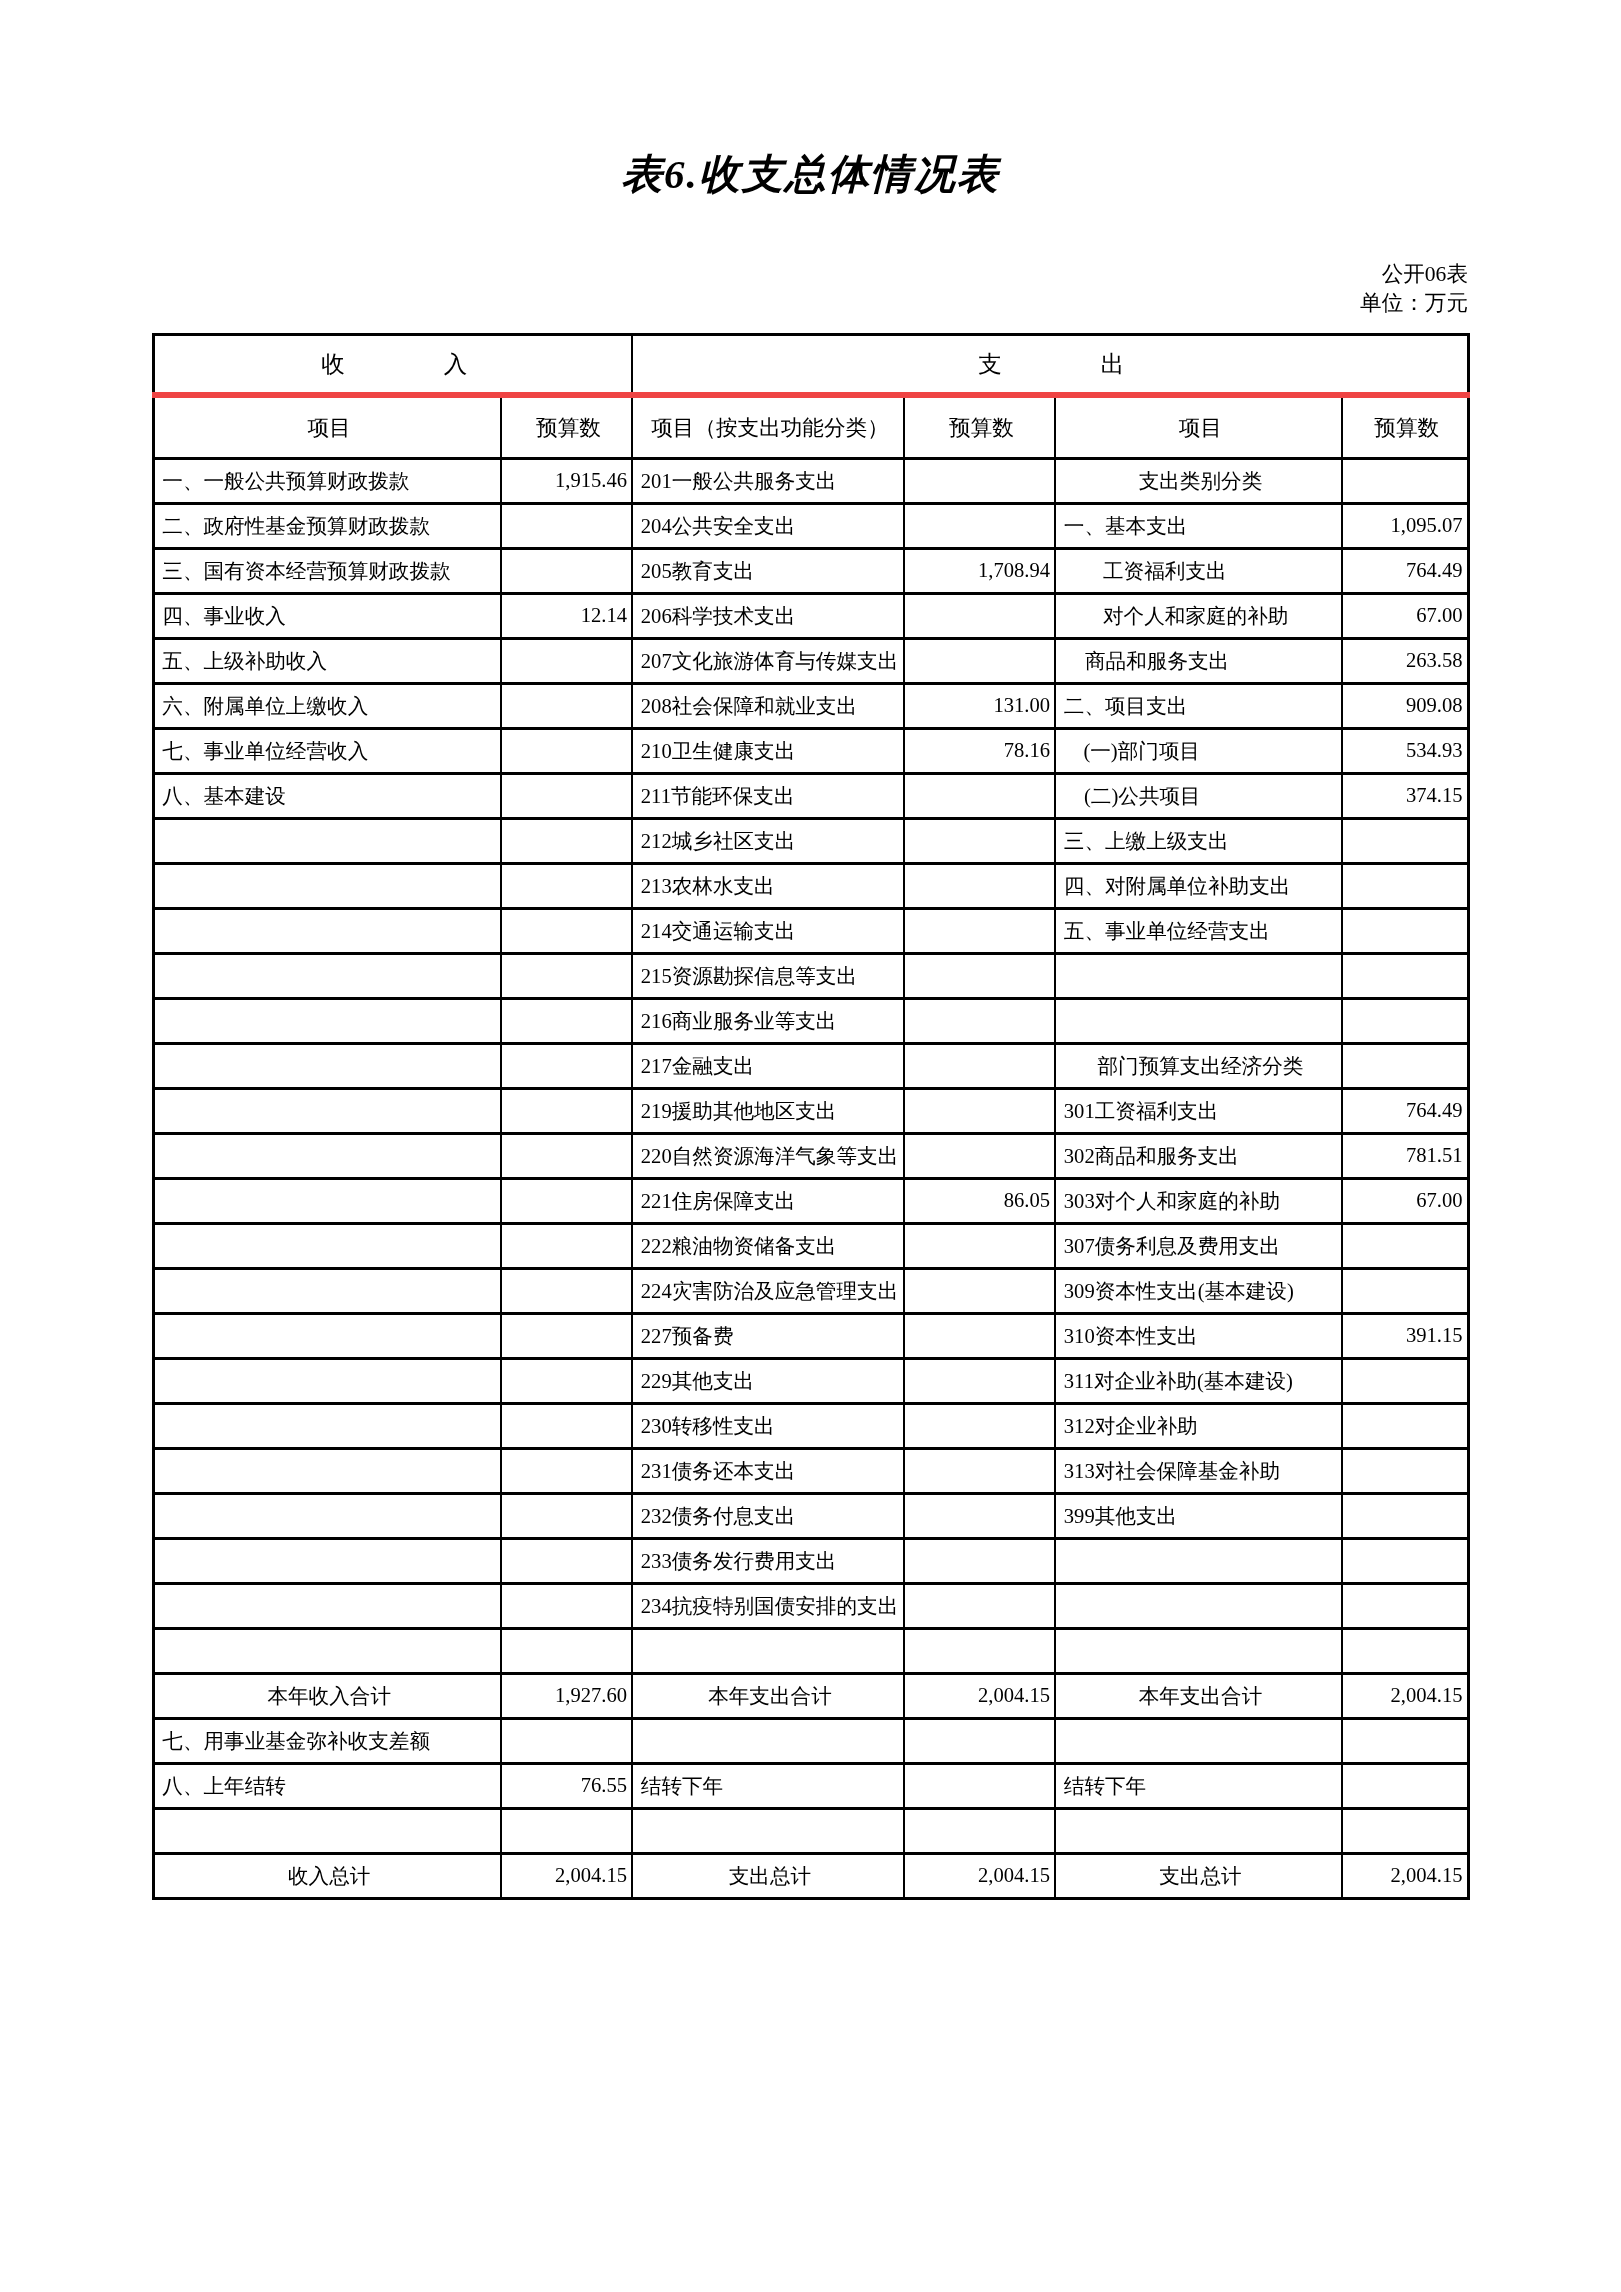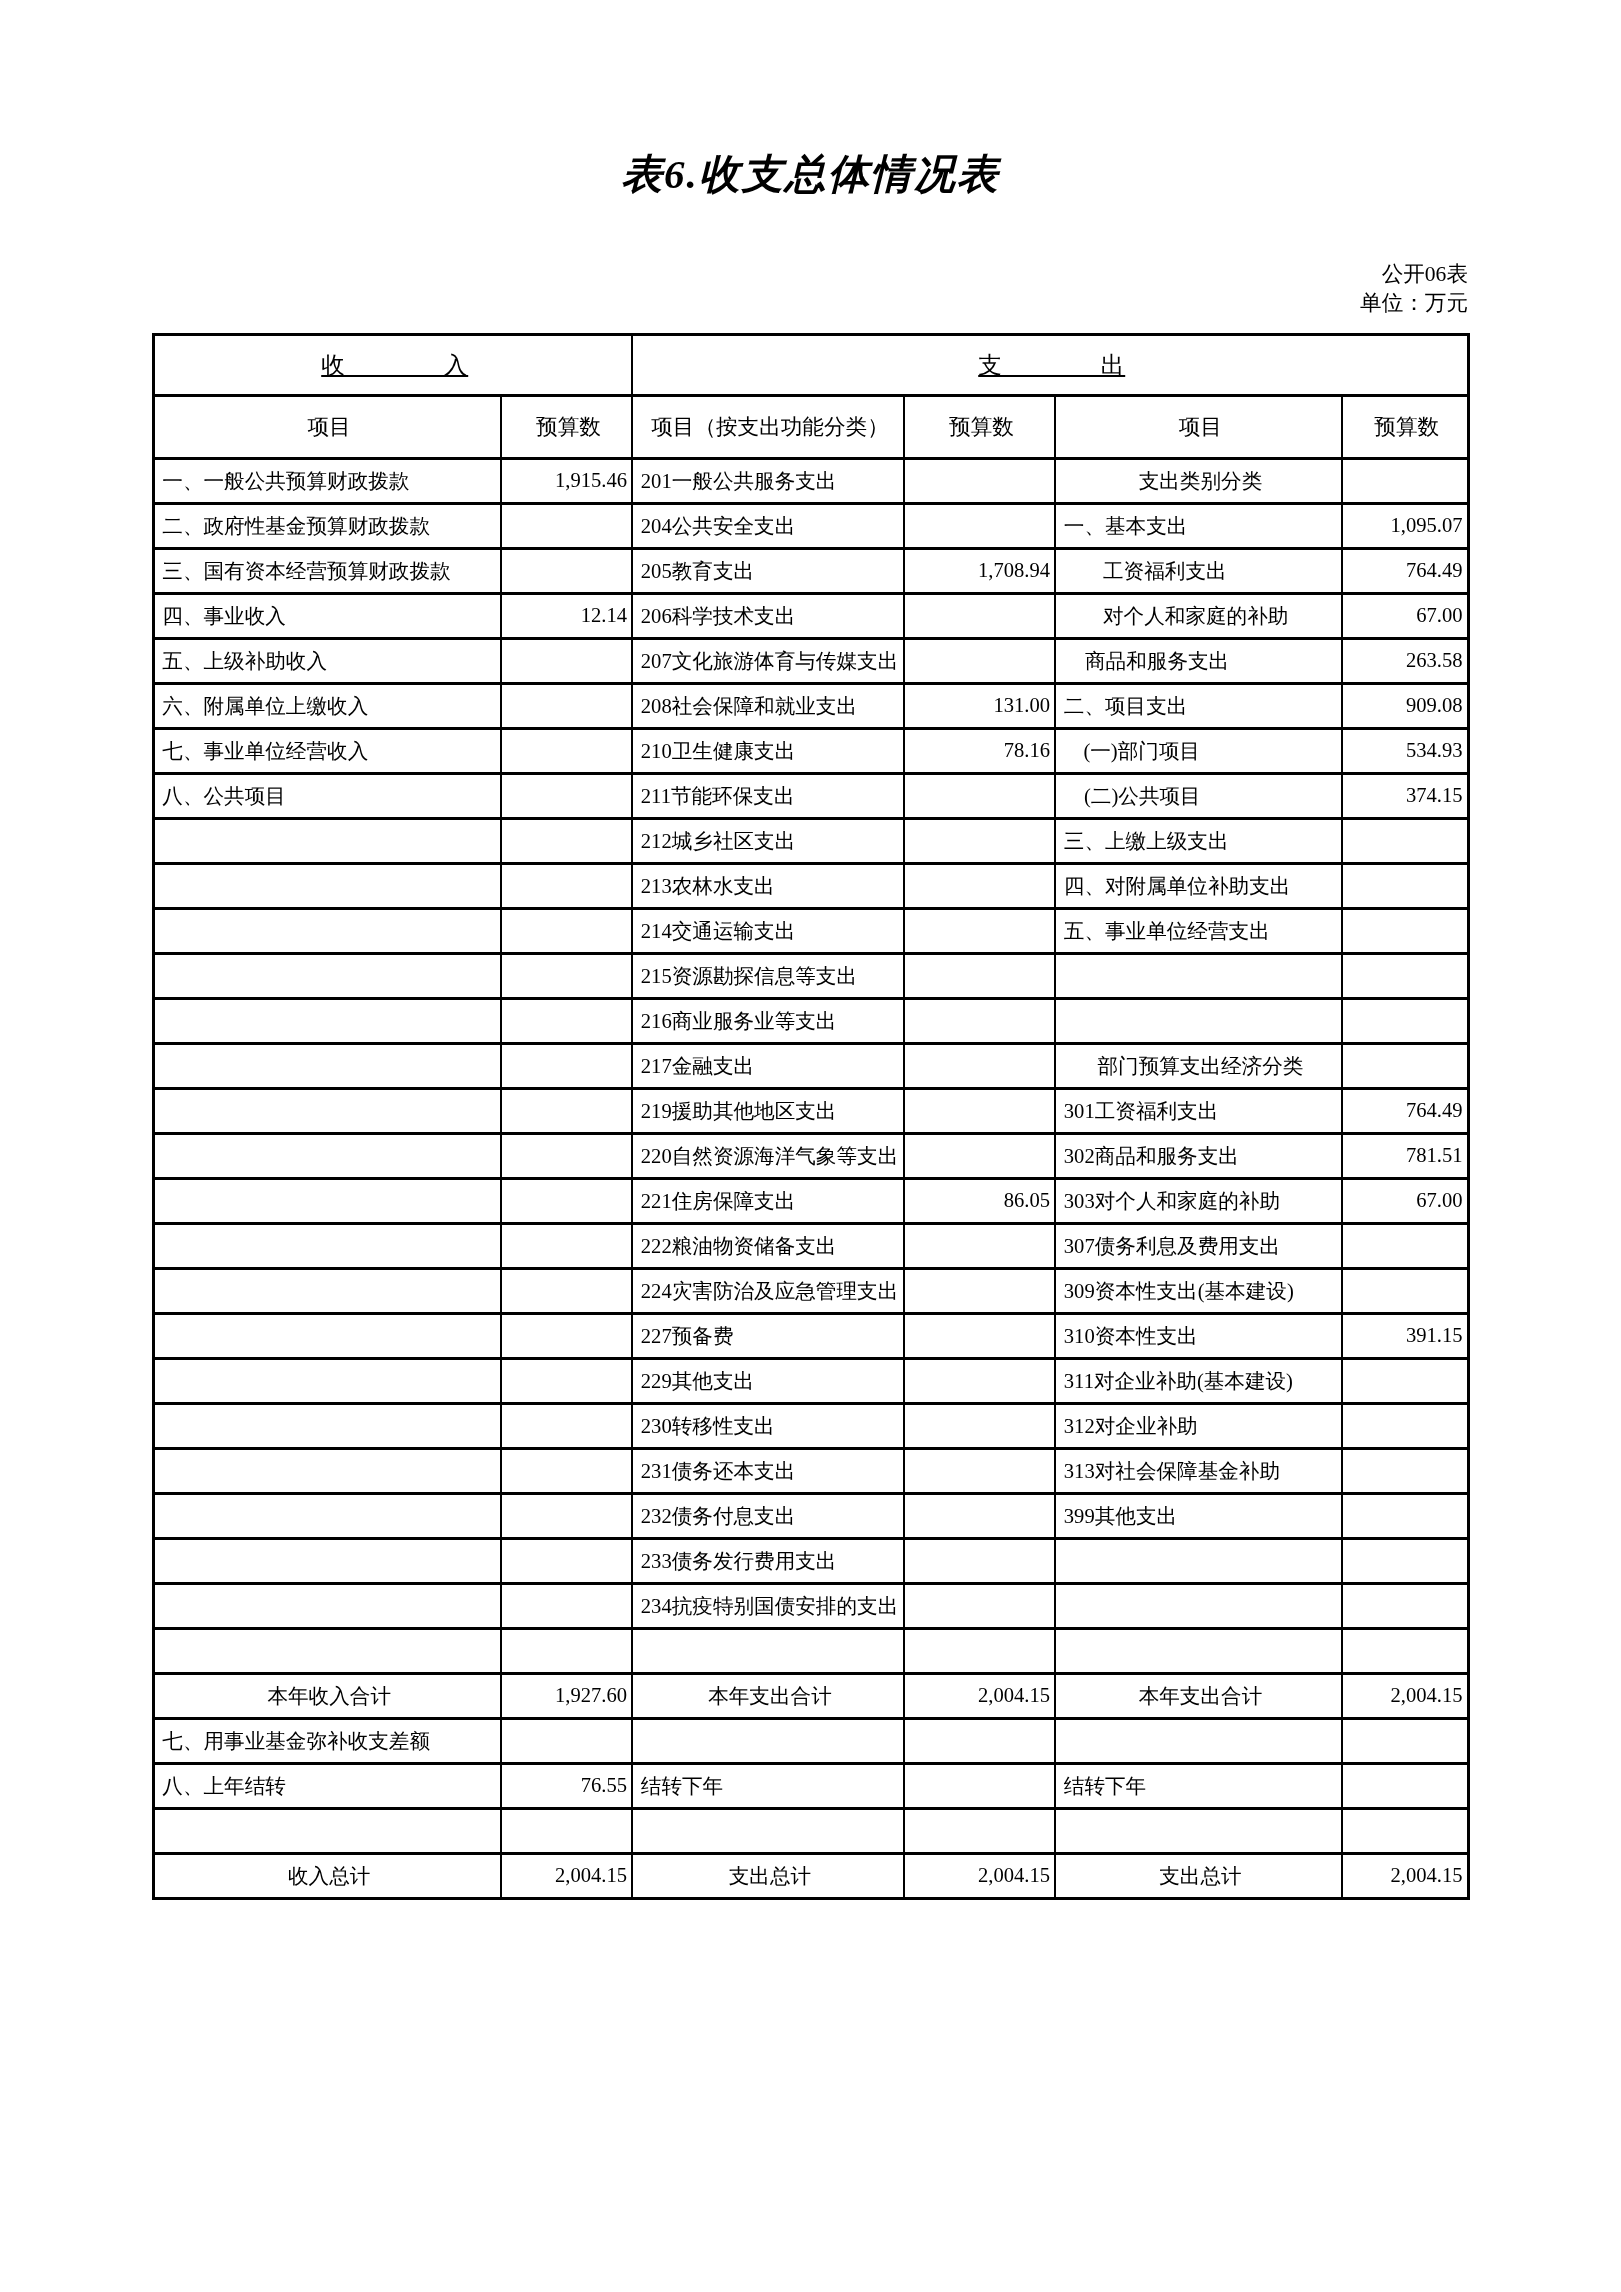--- a/index.html
+++ b/index.html
@@ -49,23 +49,22 @@
     border-bottom: 3.9px solid #000;
     padding: 0 3.9px 0 7.8px;
     overflow: hidden;
     white-space: nowrap;
     font-weight: normal;
   }
   tr.group-row { height: 61px; }
   tr.group-row th {
     text-align: center;
     font-size: 23.5px;
-    border-bottom: 2px solid #ef4444;
+    border-bottom: 6px solid #ef4444;
     letter-spacing: 1px;
-    text-decoration: underline;
   }
   tr.colhead-row { height: 63px; }
   tr.colhead-row th {
     text-align: center;
     font-size: 21.6px;
   }
   tbody tr { height: 45px; margin-top: 47px; }
   td.al-l { text-align: left; }
   td.al-c { text-align: center; }
   td.al-r { text-align: right; padding-right: 3.9px; }
@@ -156,21 +155,21 @@
         </tr>
         <tr>
           <td class="al-l">七、事业单位经营收入</td>
           <td class="al-r"></td>
           <td class="al-l">210卫生健康支出</td>
           <td class="al-r">78.16</td>
           <td class="al-l" style="padding-left: 27.4px;">(一)部门项目</td>
           <td class="al-r">534.93</td>
         </tr>
         <tr>
-          <td class="al-l">八、公共项目</td>
+          <td class="al-l">八、基本建设</td>
           <td class="al-r"></td>
           <td class="al-l">211节能环保支出</td>
           <td class="al-r"></td>
           <td class="al-l" style="padding-left: 28px;">(二)公共项目</td>
           <td class="al-r">374.15</td>
         </tr>
         <tr>
           <td class="al-l"></td>
           <td class="al-r"></td>
           <td class="al-l">212城乡社区支出</td>

